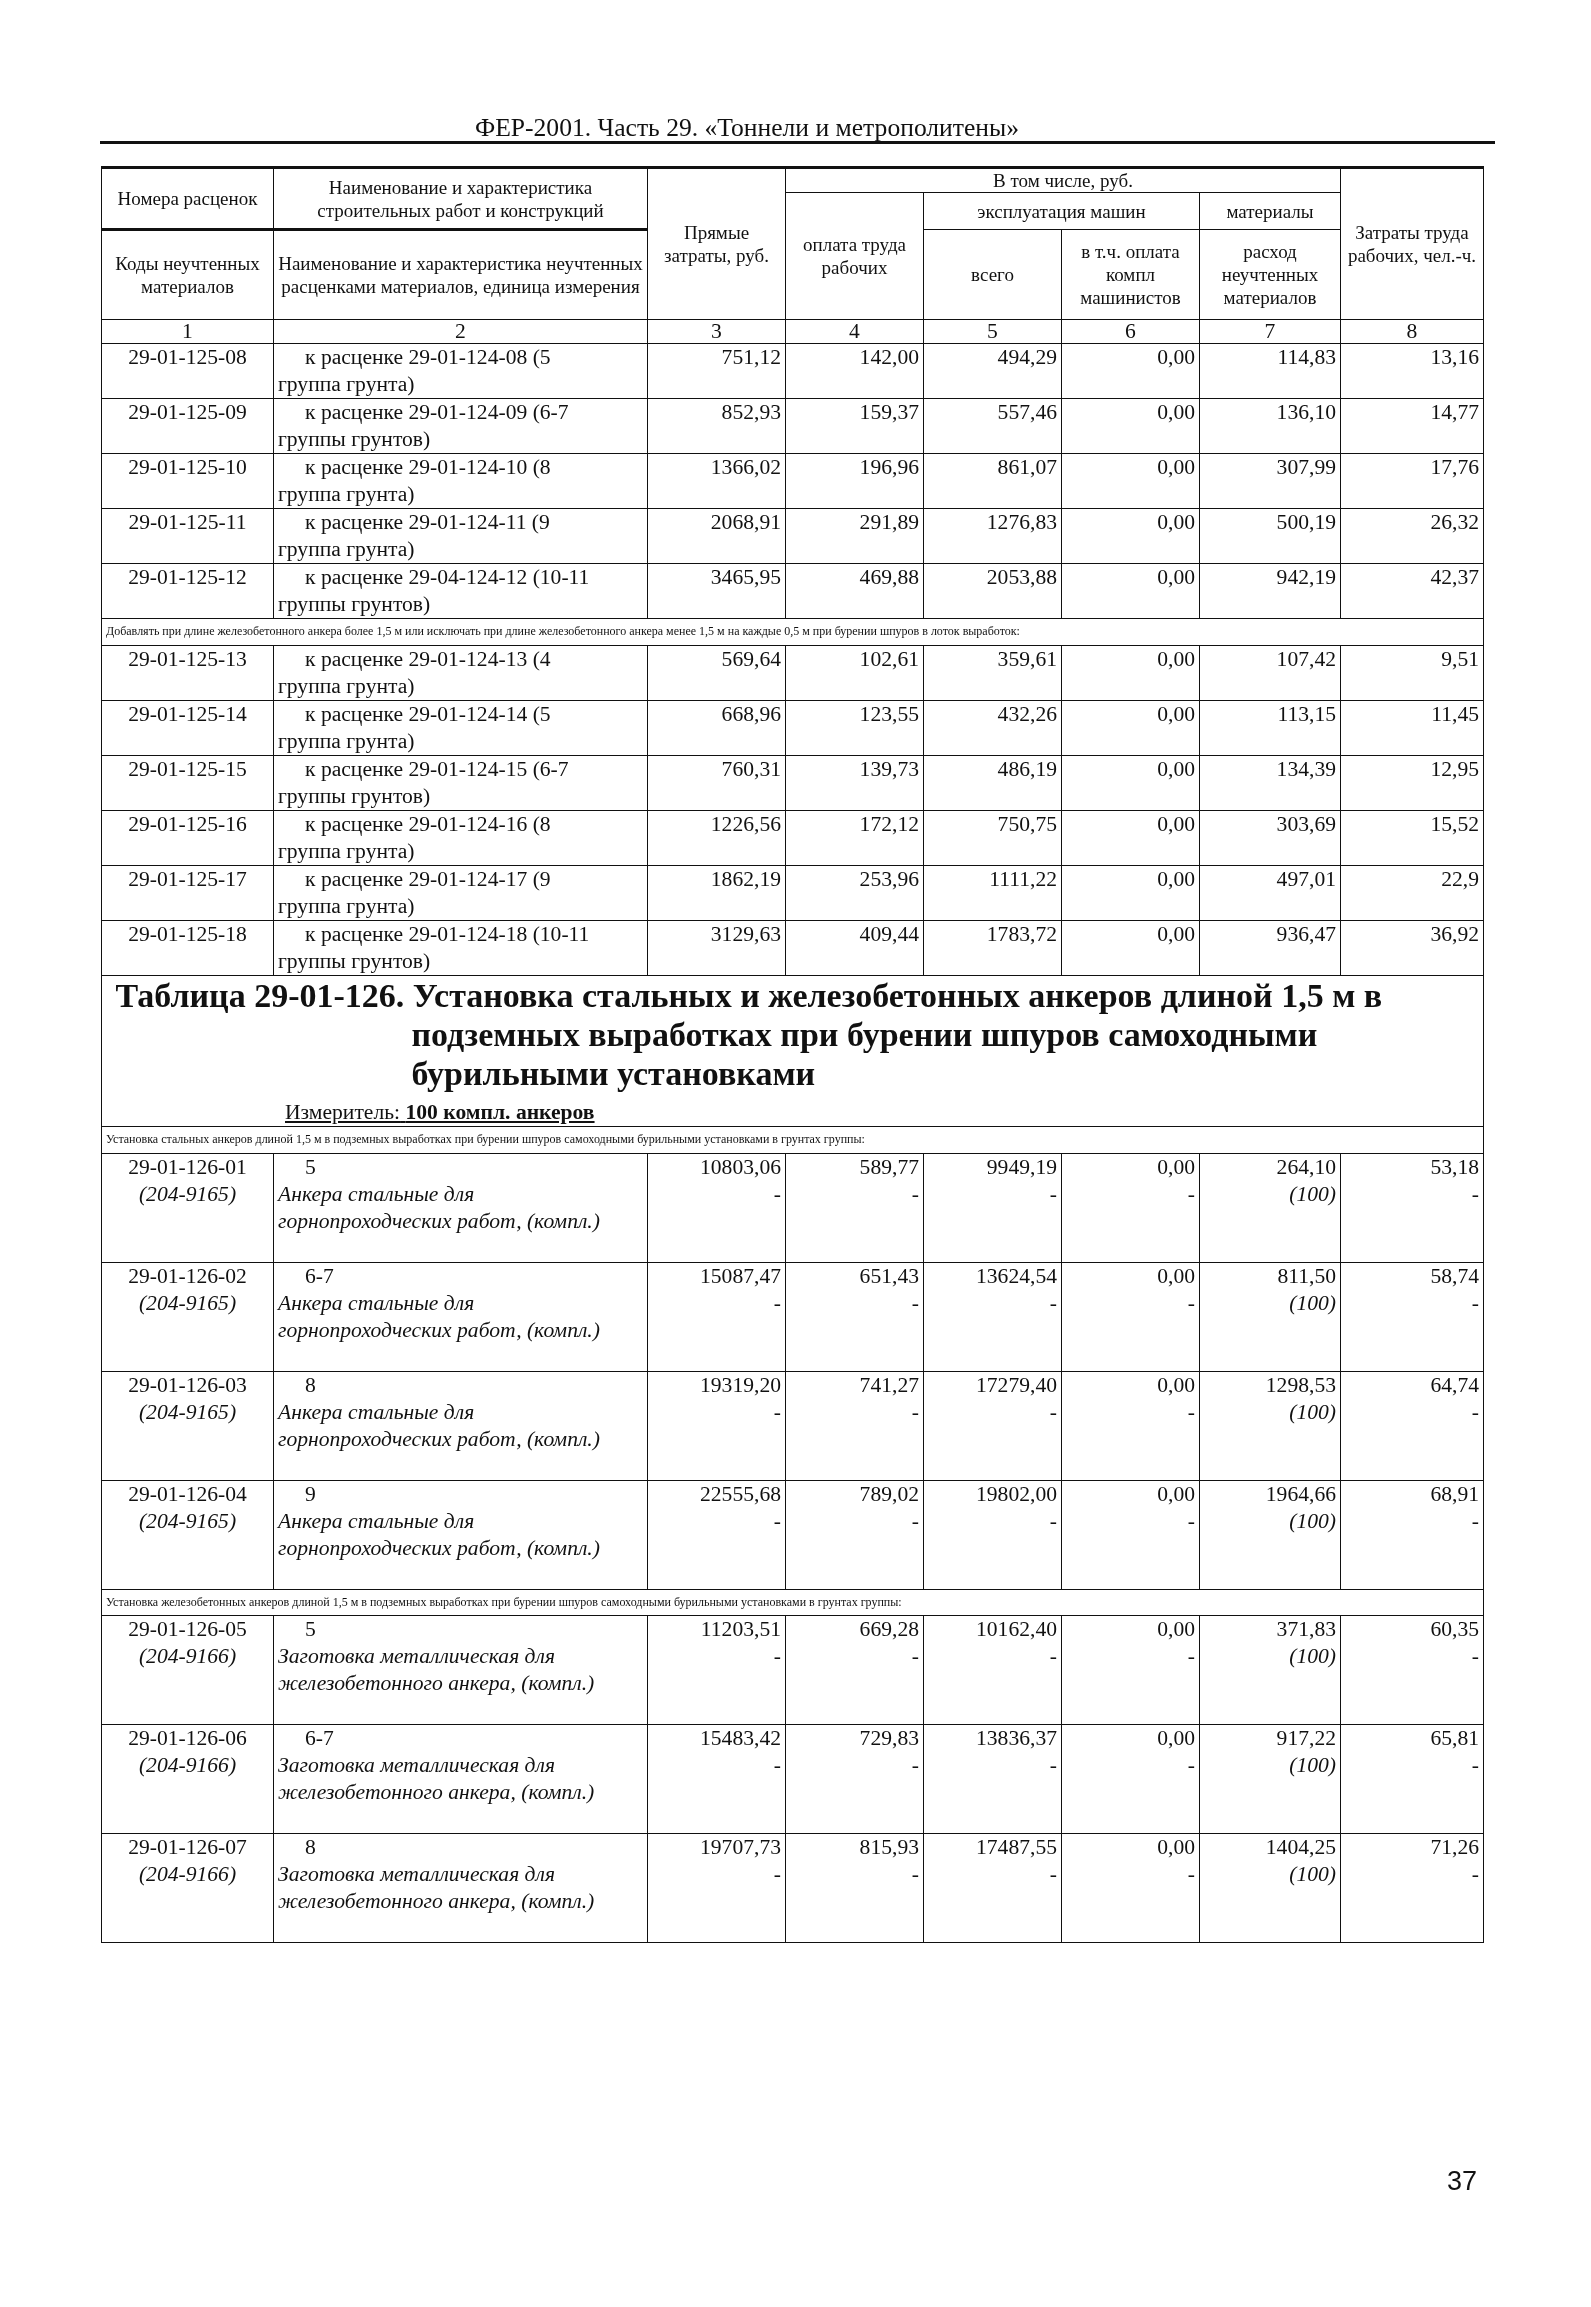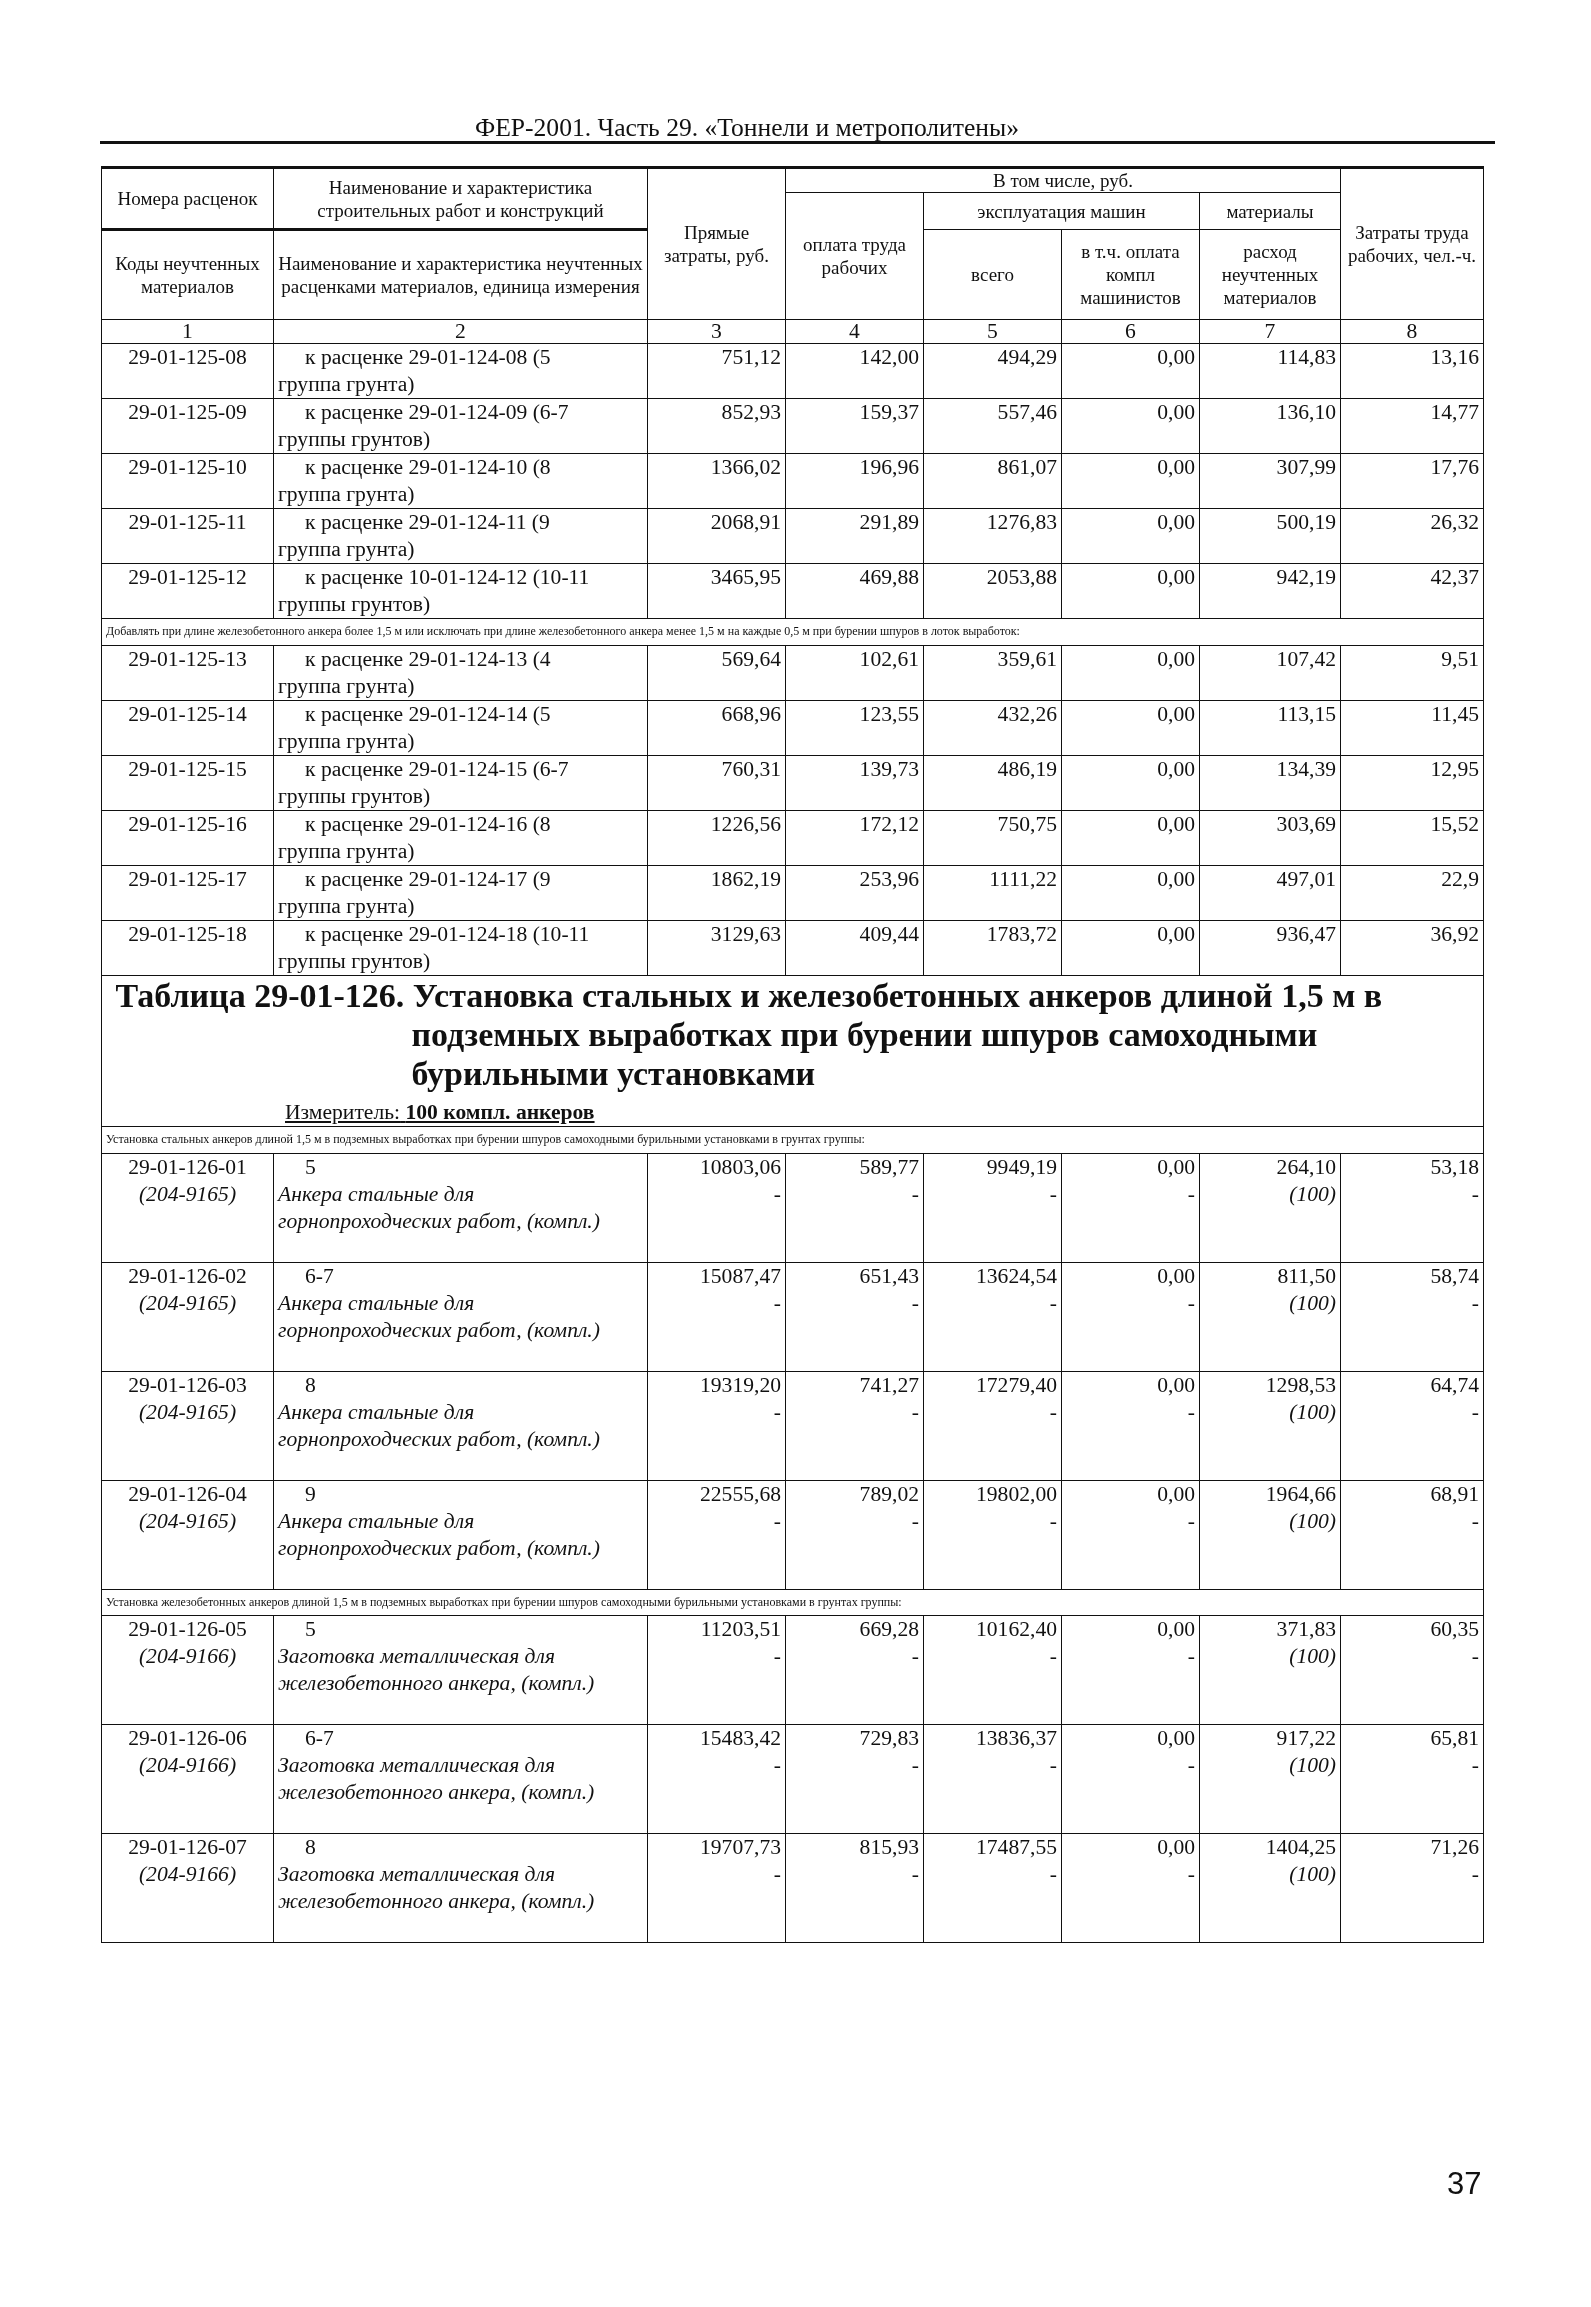--- a/index.html
+++ b/index.html
@@ -1,19 +1,19 @@
 <!DOCTYPE html>
 <html style="font-size:10.8px"><head>
 <meta charset="utf-8">
 <style>
   html, body { margin:0; padding:0; background:#ffffff; }
   body { width:1591px; height:2307px; position:relative; font-family:"Liberation Serif", "DejaVu Serif", serif; color:#111; }
   .running-head { position:absolute; left:0; top:113px; width:1494px; text-align:center; font-size:25.6px; }
   .head-rule { position:absolute; left:100px; top:141px; width:1395px; height:2.7px; background:#111; }
-  .page-no { position:absolute; left:1447px; top:2166px; font-size:31px; font-family:"Liberation Sans", sans-serif; }
+  .page-no { position:absolute; left:1447px; top:2166px; font-size:27px; font-family:"Liberation Sans", sans-serif; }
   table.fer { position:absolute; left:101px; top:166px; width:1383px; border-collapse:collapse; table-layout:fixed; font-size:21.6px; line-height:27px; }
   table.fer td, table.fer th { border:1.3px solid #111; padding:0 4px; vertical-align:top; font-weight:normal; }
   table.fer th { font-size:19px; line-height:23px; text-align:center; vertical-align:middle; }
   .num { text-align:right; }
   .center { text-align:center;font-family:Liberation Serif, serif; }
   .thick-top td { border-top:3.4px solid #111; }
   .colnums td { text-align:center; height:23px; line-height:23px; border-top:3.4px solid #111; border-bottom:3.4px solid #111; }
   .desc { padding-left:31px !important; text-indent:0; }
   .desc .l2 { display:block; margin-left:-27px; }
   .note td { font-weight:bold; font-size:12px; line-height:25.6px; padding-left:162px; border-left:1.3px solid #111; }
@@ -113,21 +113,21 @@
         <td class="desc"><span>к расценке 29-01-124-11 (9</span><span class="l2">группа грунта)</span></td>
         <td class="num">2068,91</td>
         <td class="num">291,89</td>
         <td class="num">1276,83</td>
         <td class="num">0,00</td>
         <td class="num">500,19</td>
         <td class="num">26,32</td>
       </tr>
       <tr class="r125 thick-top">
         <td class="center">29-01-125-12</td>
-        <td class="desc"><span>к расценке 10-01-124-12 (10-11</span><span class="l2">группы грунтов)</span></td>
+        <td class="desc"><span>к расценке 29-04-124-12 (10-11</span><span class="l2">группы грунтов)</span></td>
         <td class="num">3465,95</td>
         <td class="num">469,88</td>
         <td class="num">2053,88</td>
         <td class="num">0,00</td>
         <td class="num">942,19</td>
         <td class="num">42,37</td>
       </tr>
     </tbody>
 
   <tbody>

